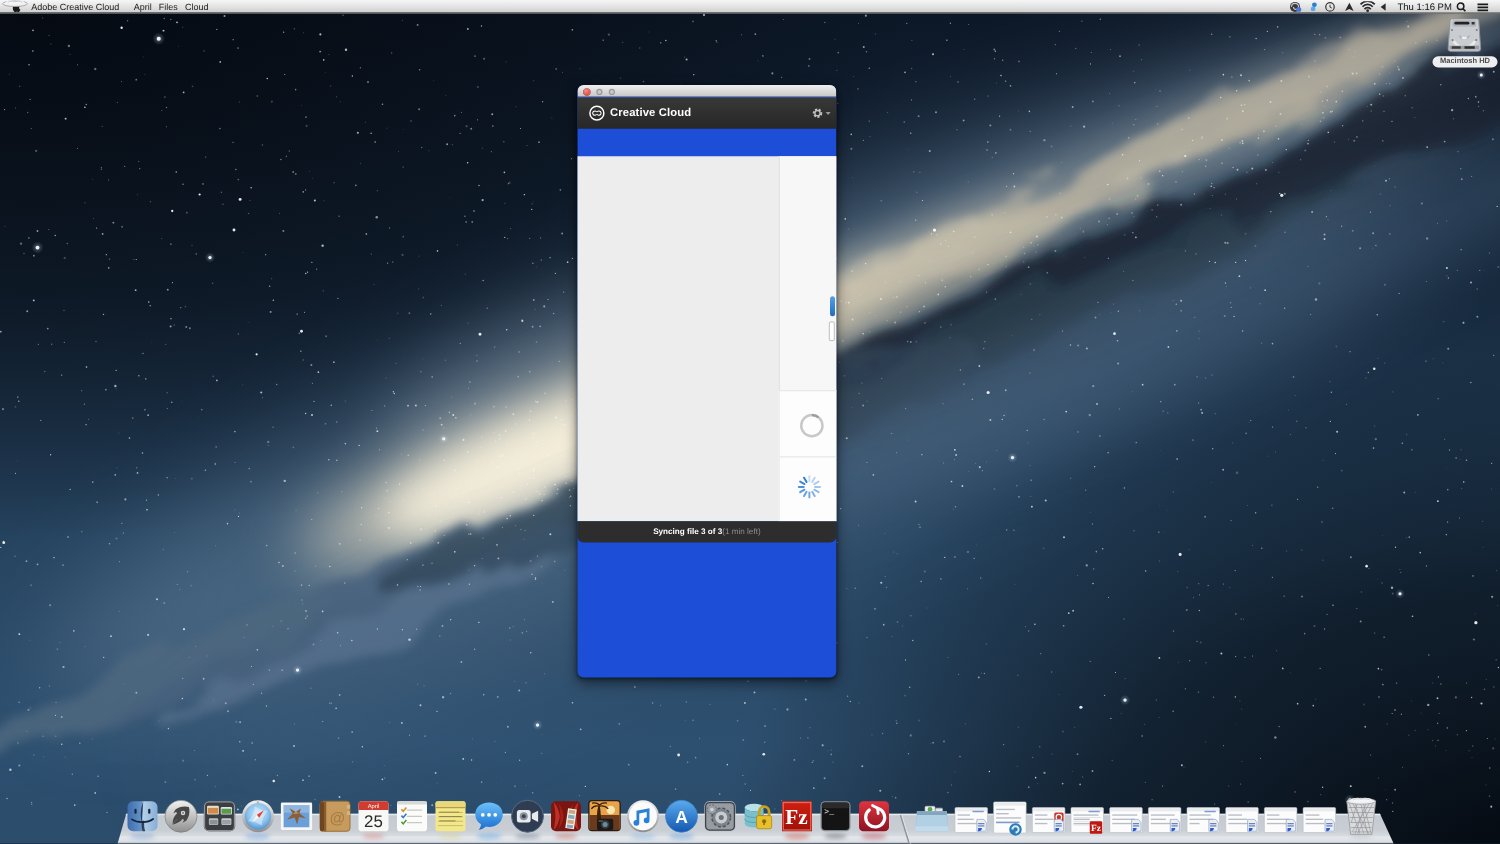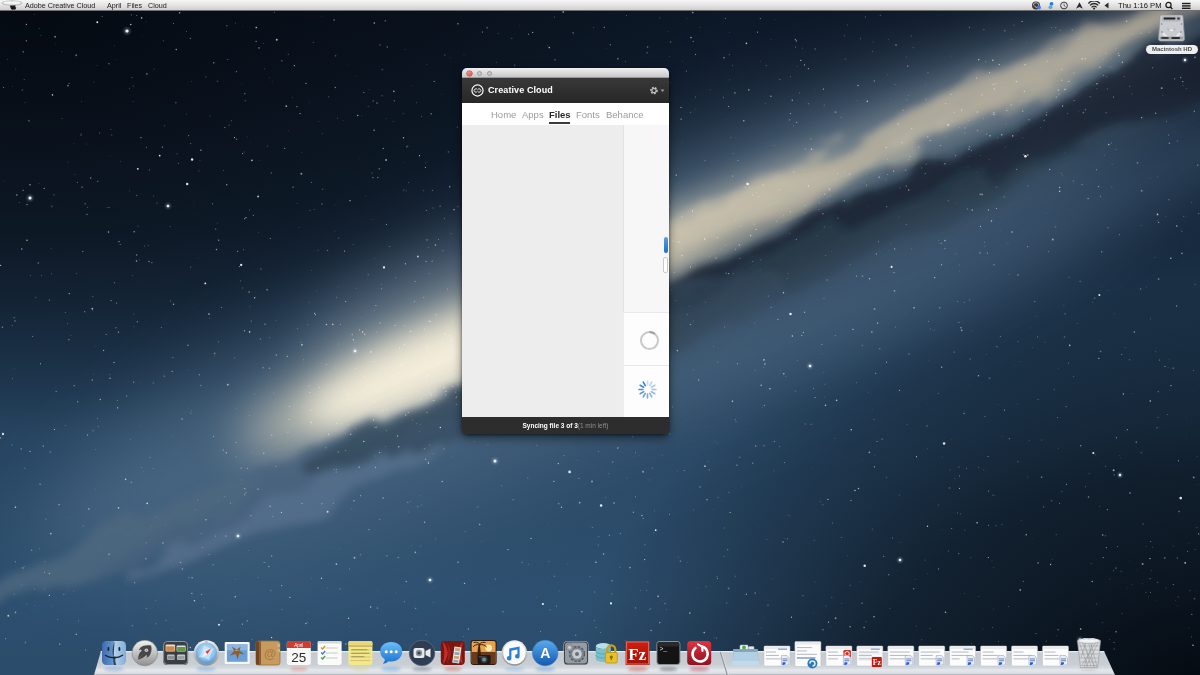--- a/index.html
+++ b/index.html
@@ -10,21 +10,21 @@
   
   #menubar { position:absolute; left:0; top:0; width:1200px; height:11px;
     background: linear-gradient(to bottom, #f6f6f6 0%, #e6e6e6 45%, #cfcfcf 100%);
     border-bottom: 1px solid #6f6f6f;
     font-size:7.2px; color:#1a1a1a; }
   #menubar .l { position:absolute; top:0; height:11px; line-height:11px; }
   #hdlabel { position:absolute; left:1146px; top:45px; width:52px; height:9px; background:rgba(255,255,255,0.92);
      border-radius:5px; font-size:6px; font-weight:bold; color:#4a4a4a; text-align:center; line-height:9px; }
 
   
-  #win { position:absolute; left:462px; top:68px; width:207px; height:366px; border-radius:5px;
+  #win { position:absolute; left:462px; top:68px; width:207px; height:474px; border-radius:5px;
      box-shadow: 0 4px 10px rgba(0,0,0,0.5), 0 1px 3px rgba(0,0,0,0.45); background:#1d4ed8; }
   #titlebar { position:absolute; left:0; top:0; width:207px; height:10px; border-radius:5px 5px 0 0;
      background: linear-gradient(to bottom, #f0f0f0, #c8c8c8); border-bottom:1px solid #9a9a9a; }
   .tl { position:absolute; top:3px; width:5px; height:5px; border-radius:50%; }
   #darkhead { position:absolute; left:0; top:10px; width:207px; height:25px;
      background: linear-gradient(to bottom, #383838, #272727); }
   #cclogo { position:absolute; left:9px; top:16px; width:13px; height:13px; }
   #cctitle { position:absolute; left:26px; top:16.5px; font-size:9px; font-weight:bold; color:#fff; letter-spacing:0.1px; }
   #tabs { position:absolute; left:0; top:35px; width:207px; height:22px; background:#fff; font-size:9.5px; color:#9b9b9b; }
   #tabs span { position:absolute; top:6px; }
@@ -2368,28 +2368,20 @@
       <path d="M 11.6 10.4 A 3.1 3.1 0 1 0 11.6 13.6 M 12.4 10.4 A 3.1 3.1 0 1 1 12.4 13.6" fill="none" stroke="#fff" stroke-width="1.6"></path>
     </svg>
     <div id="cctitle">Creative Cloud</div>
     <svg style="position:absolute;left:187px;top:17px;" width="16" height="11" viewBox="0 0 16 11">
       <g fill="#bfbfbf">
         <circle cx="5" cy="5.5" r="3" fill="none" stroke="#bfbfbf" stroke-width="1.6" stroke-dasharray="1.7 1.25"></circle>
         <circle cx="5" cy="5.5" r="2.1" fill="none" stroke="#bfbfbf" stroke-width="1.1"></circle>
         <path d="M11.5 4.5 L15.5 4.5 L13.5 7 Z" fill="#9a9a9a"></path>
       </g>
     </svg>
-    <div id="tabs">
-      <span style="left:29px;">Home</span>
-      <span style="left:60px;">Apps</span>
-      <span style="left:87px; color:#2b2b2b; font-weight:bold;">Files</span>
-      <span style="left:114px;">Fonts</span>
-      <span style="left:144px;">Behance</span>
-      <span style="left:87px; top:19px; width:21px; border-top:2px solid #3a3a3a;"></span>
-    </div>
     <div id="content"></div>
     <div id="rightcol"></div>
     <div id="box1"></div>
     <div id="box2"></div>
     <div id="ring"></div>
     <svg style="position:absolute; left:177.5px; top:262.5px;" width="19" height="19" viewBox="0 0 19 19">
       <path d="M 9.5 1 A 8.5 8.5 0 0 1 14.8 2.9" fill="none" stroke="#9e9e9e" stroke-width="2"></path>
     </svg>
     <svg style="position:absolute; left:176px; top:312px;" width="19" height="19" viewBox="0 0 19 19">
       <g fill="none" stroke="#2e7fd8" stroke-width="1.6" stroke-linecap="round">

